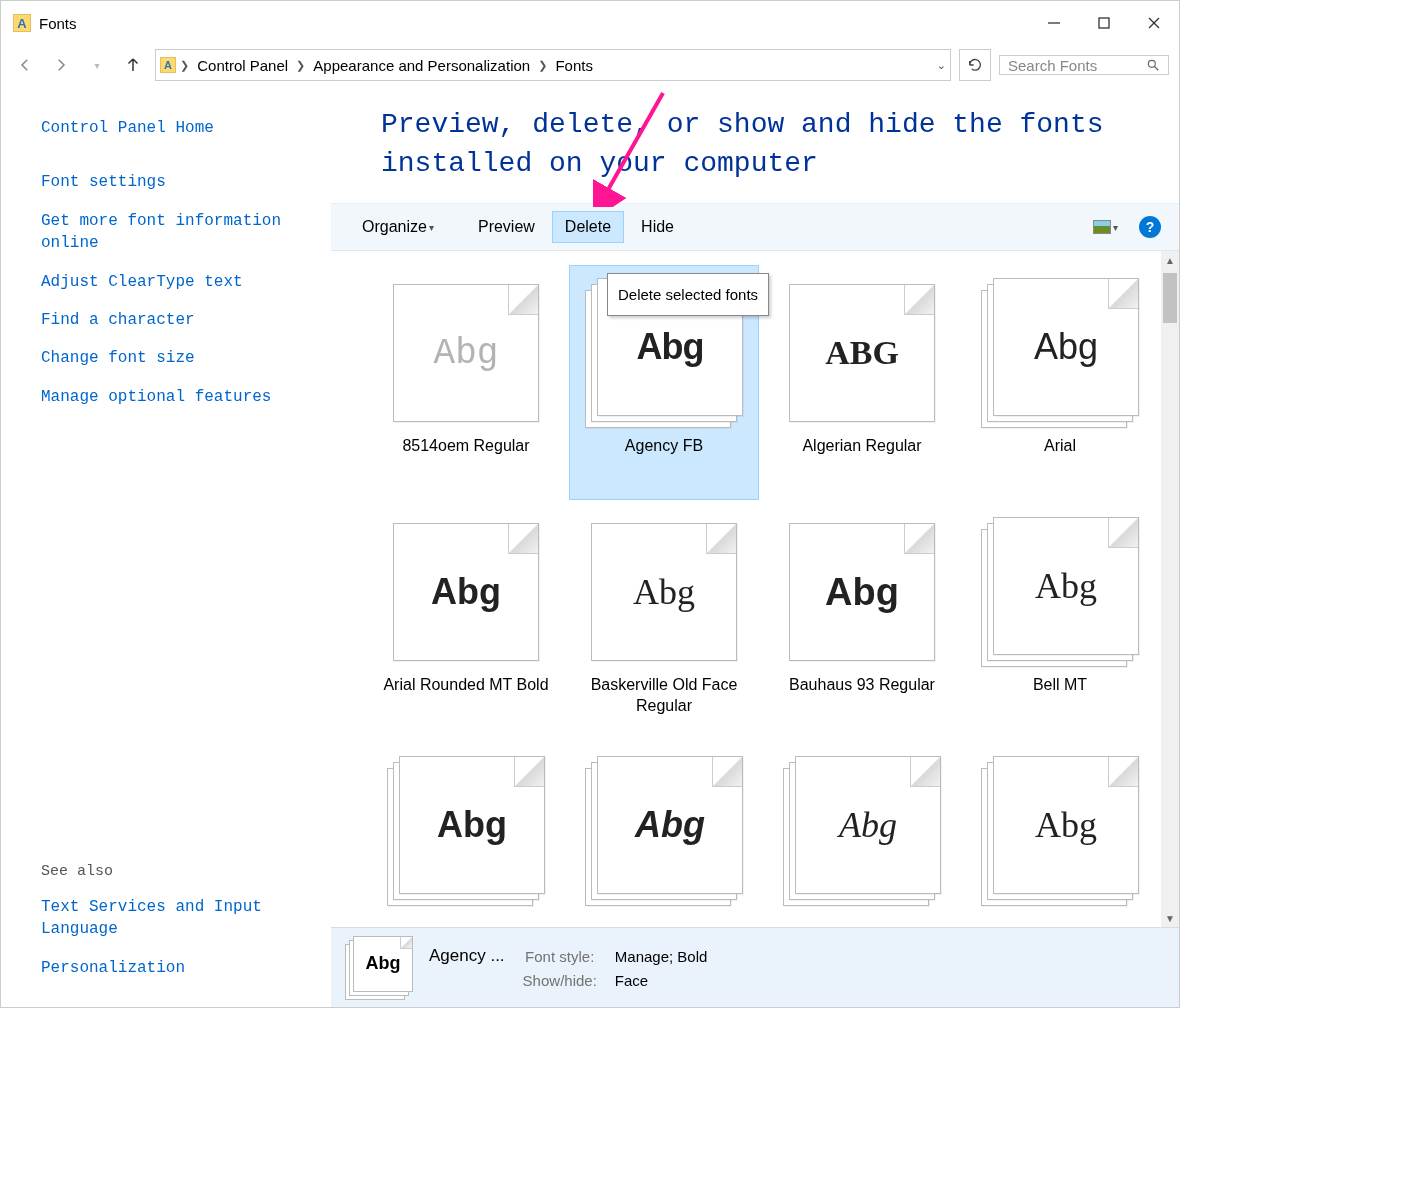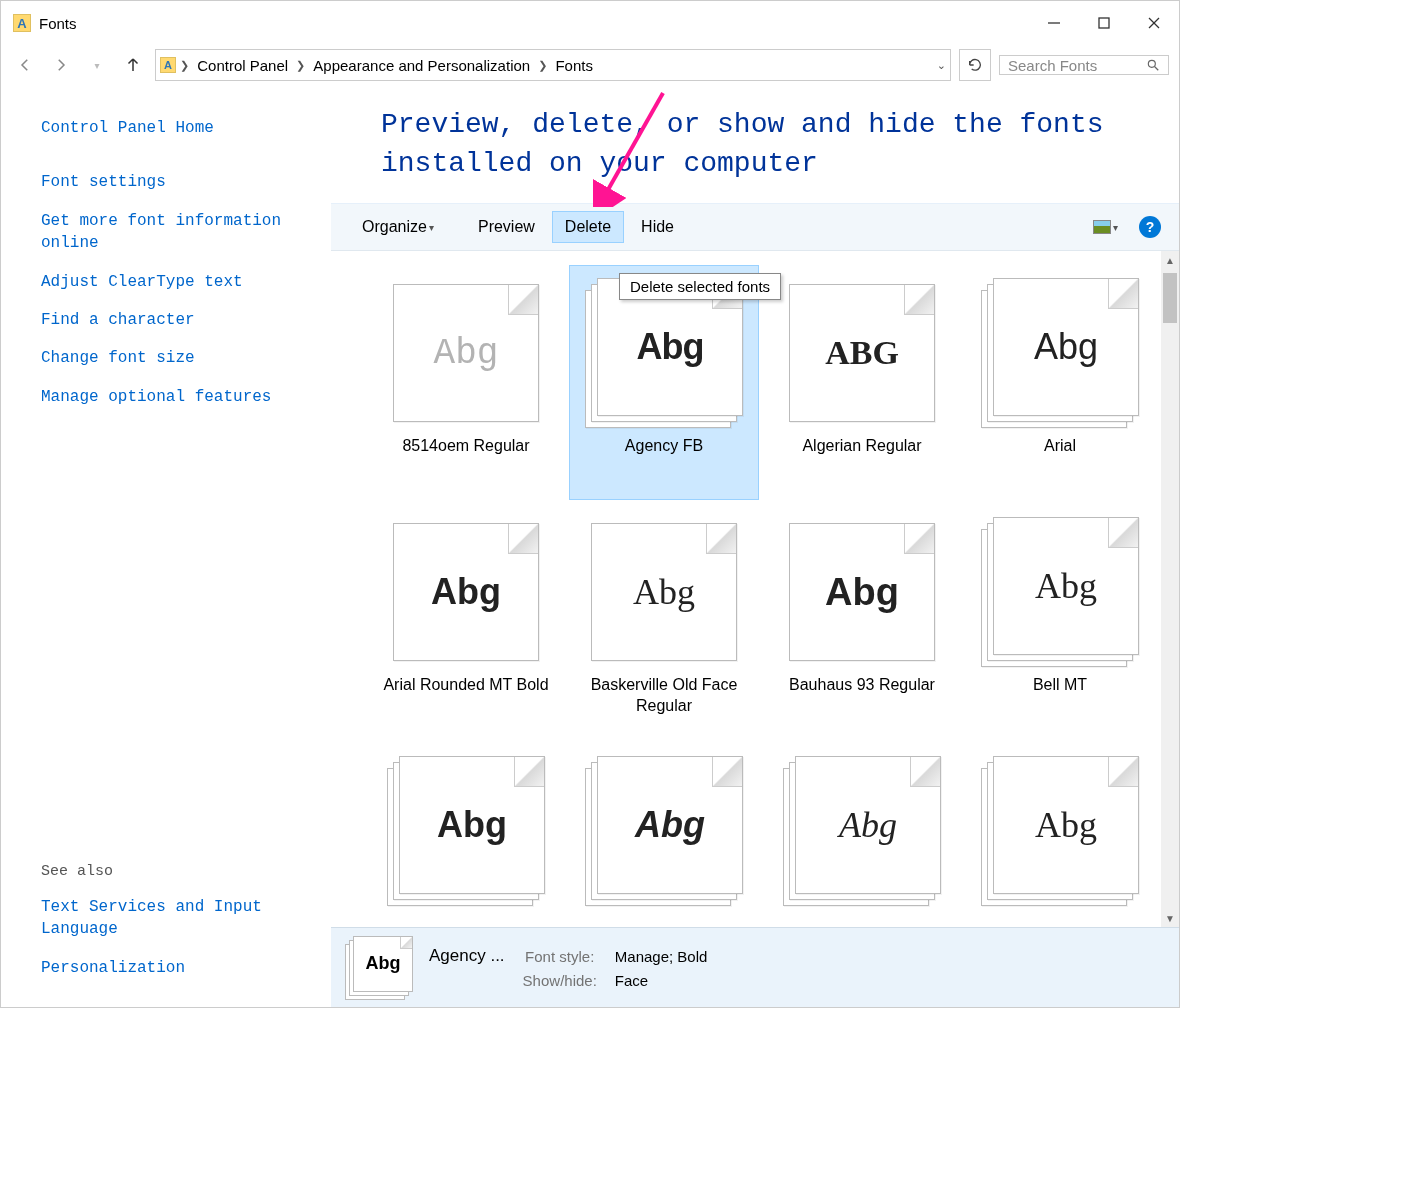--- a/index.html
+++ b/index.html
@@ -57,21 +57,21 @@
   .font-thumb.single .thumb-page.front { left:6px; top:6px; }
   .thumb-page .fold { position:absolute; top:0; right:0; width:30px; height:30px; background:linear-gradient(135deg,#fff 0%,#fff 48%,#d9d9d9 52%,#f2f2f2 100%); border-left:1px solid #ccc; border-bottom:1px solid #ccc; }
   .font-label { text-align:center; font-size:16px; margin-top:8px; line-height:1.3; max-width:170px;}
   
   .scrollbar { width:18px; background:#f0f0f0; position:relative; }
   .scroll-thumb { position:absolute; top:22px; left:2px; right:2px; height:50px; background:#c2c2c2; }
   .scroll-arrow { position:absolute; left:0; right:0; height:18px; display:flex; align-items:center; justify-content:center; color:#666; font-size:10px;}
   .scroll-arrow.up { top:0; }
   .scroll-arrow.down { bottom:0; }
   
-  .tooltip { position:absolute; background:#fff; border:1px solid #888; padding:4px 10px; font-size:15px; box-shadow:2px 2px 3px rgba(0,0,0,0.2); z-index:20;margin-left:12px; }
+  .tooltip { position:absolute; background:#fff; border:1px solid #888; padding:12px 10px; font-size:15px; box-shadow:2px 2px 3px rgba(0,0,0,0.2); z-index:20; }
   
   .arrow-annot { position:absolute; z-index:15; pointer-events:none; }
   
   .details { height:80px; background:#eaf3fb; border-top:1px solid #d0dde8; display:flex; align-items:center; padding:6px 14px; gap:14px; font-size:15px;}
   .details-thumb { position:relative; width:70px; height:64px; }
   .details-thumb .dp { position:absolute; width:60px; height:56px; background:#fff; border:1px solid #bbb; display:flex; align-items:center; justify-content:center; font-size:18px; font-weight:bold;}
   .details-thumb .dp .dfold { position:absolute; top:0; right:0; width:12px; height:12px; background:linear-gradient(135deg,#fff 0%,#fff 48%,#d9d9d9 52%,#f2f2f2 100%); border-left:1px solid #ccc; border-bottom:1px solid #ccc;}
   .details-thumb .dp.d1 { left:0; top:8px;}
   .details-thumb .dp.d0 { left:4px; top:4px;}
   .details-thumb .dp.df { left:8px; top:0;}

